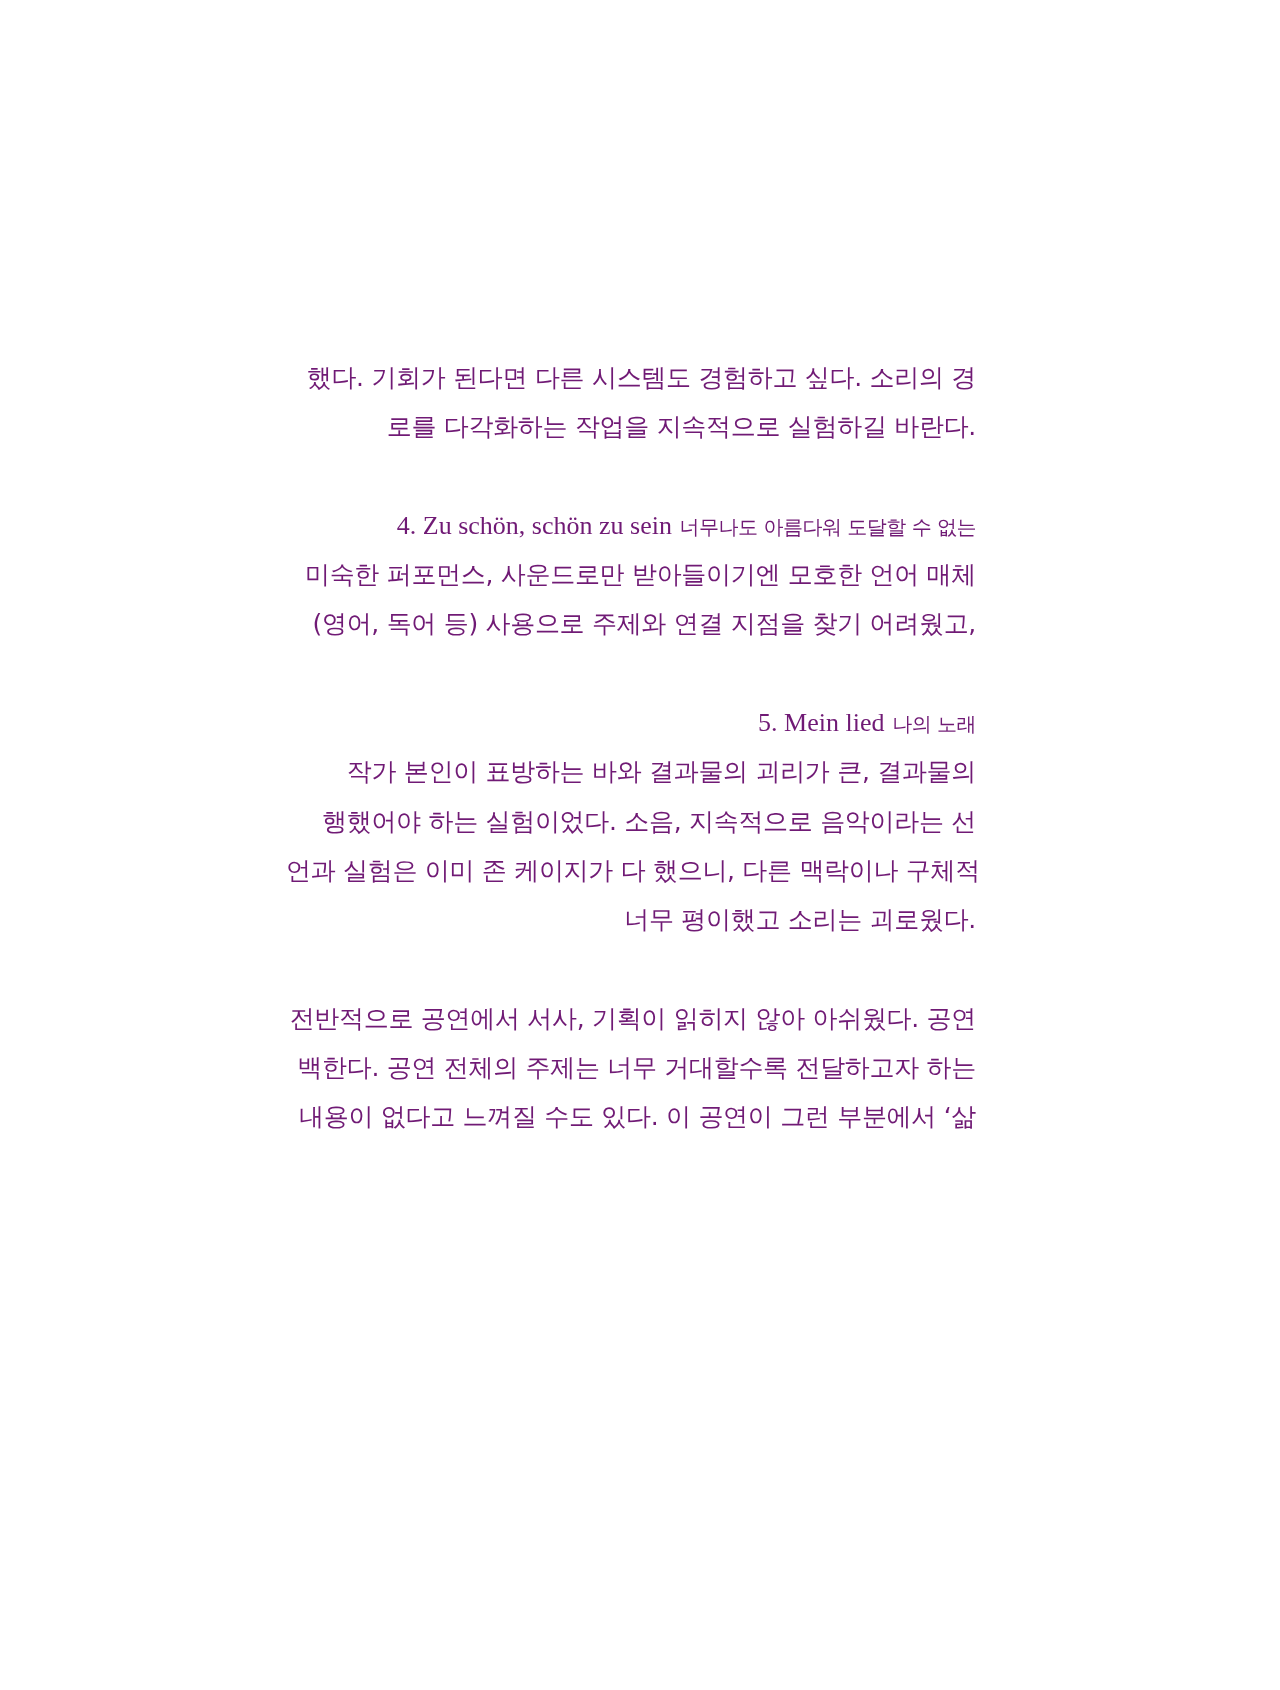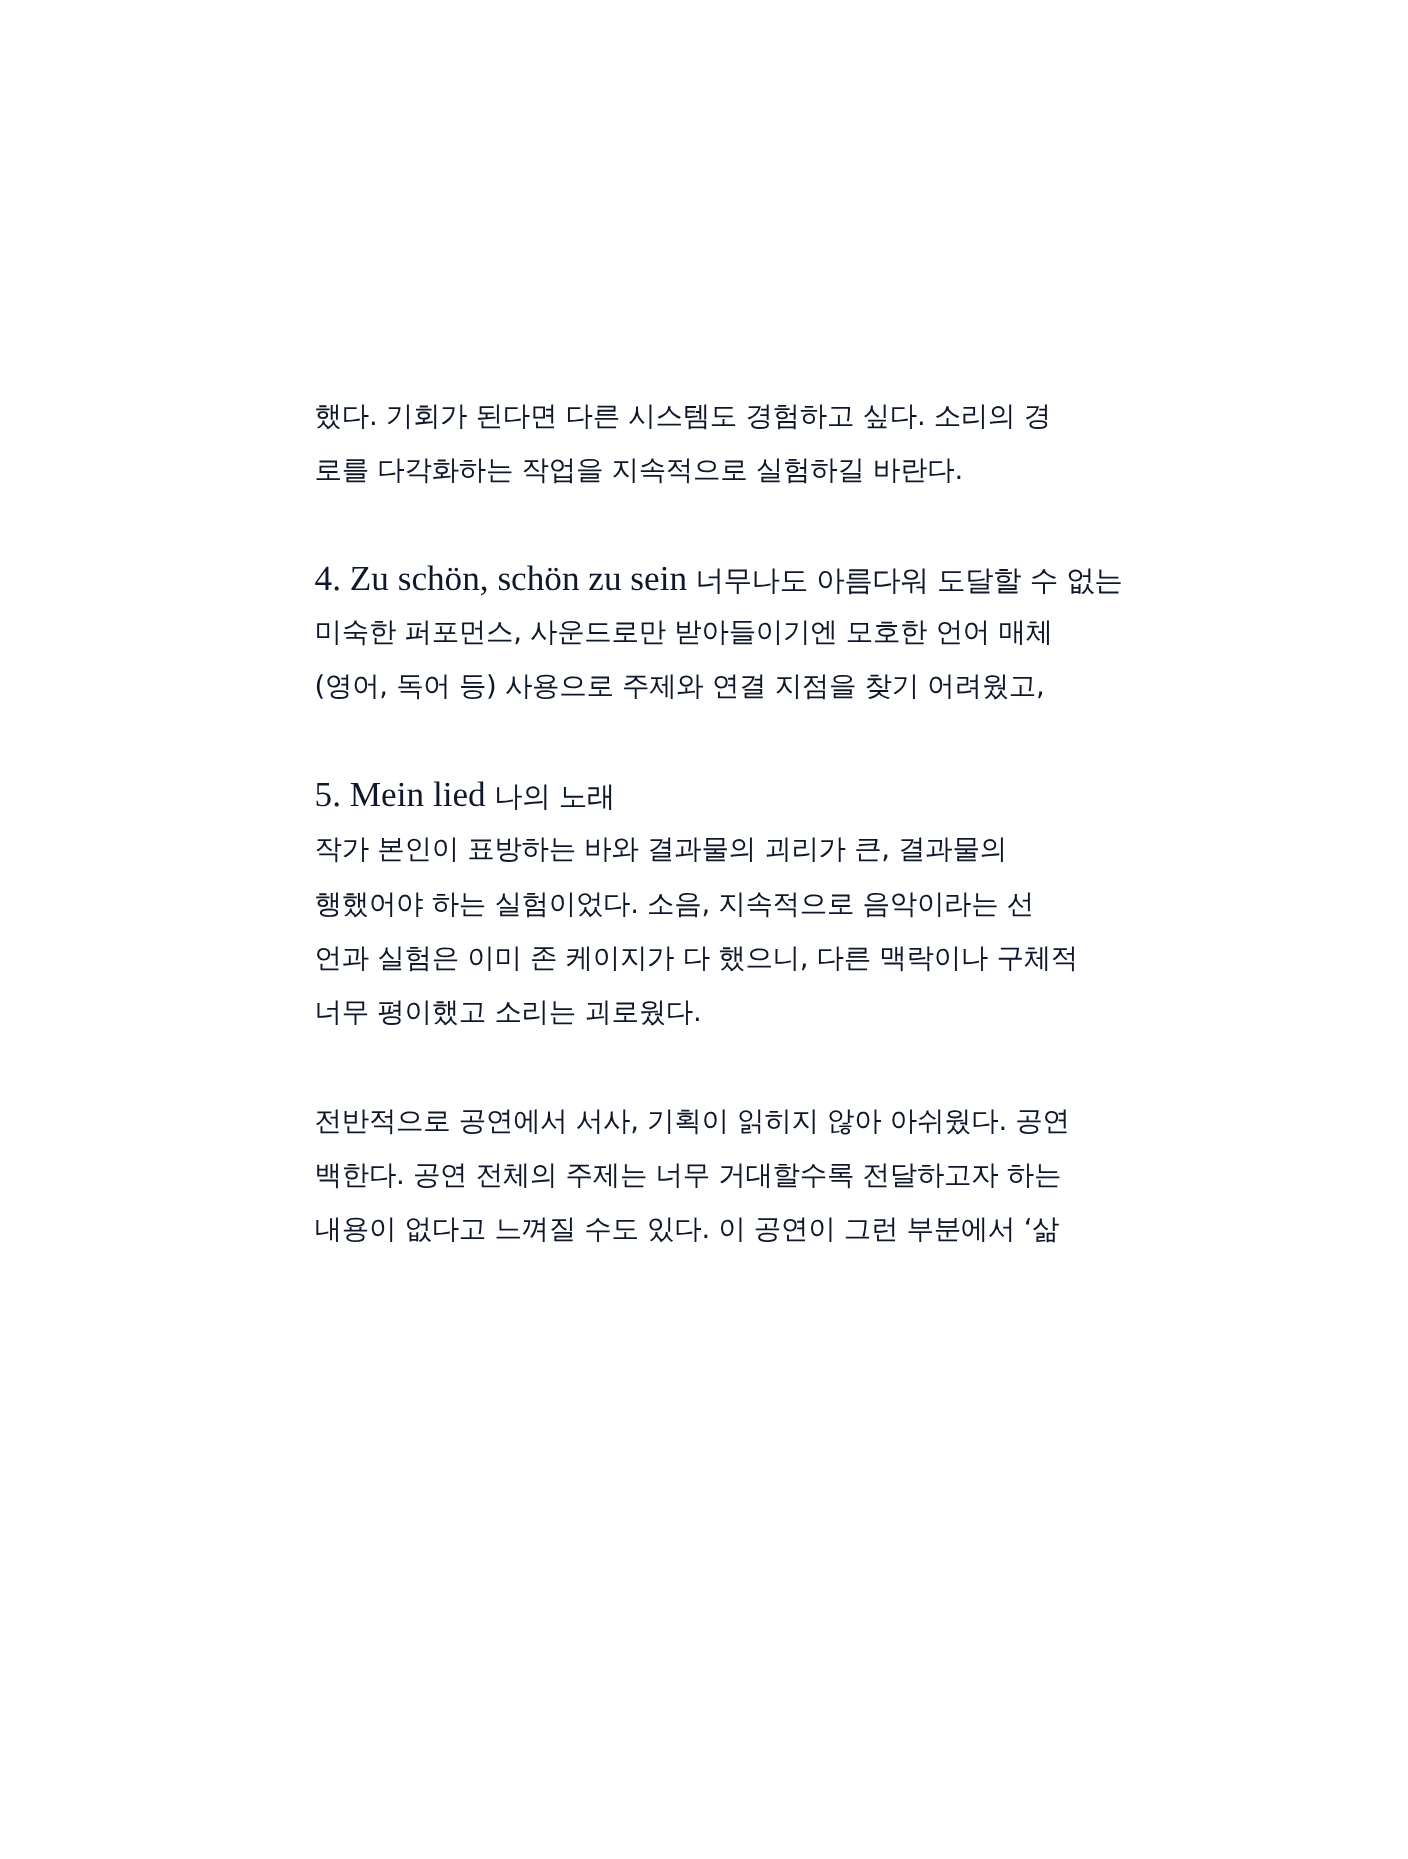--- a/index.html
+++ b/index.html
@@ -21,34 +21,35 @@
       width: 690px;
     }
     .line {
       display: block;
       height: 49.3px;
       line-height: 49.3px;
       font-family: "DejaVu Sans", "Liberation Sans", sans-serif;
       font-size: 25px;
       letter-spacing: -0.3px;
       white-space: nowrap;
-      color: #0f172a;
+      color: #701a75;
+      text-align: right;
     }
     .blank {
       display: block;
       height: 49.3px;
     }
     .heading-latin {
       font-family: "Liberation Serif", "DejaVu Serif", serif;
-      font-size: 32px;
+      font-size: 26px;
       letter-spacing: 0;
     }
     .heading-ko {
       font-family: "DejaVu Sans", "Liberation Sans", sans-serif;
-      font-size: 26px;
+      font-size: 20px;
       letter-spacing: -0.5px;
     }
     .paragraph { display: block; }
   </style>
 </head>
 <body>
 
 <div class="page">
 
   <div class="paragraph">

